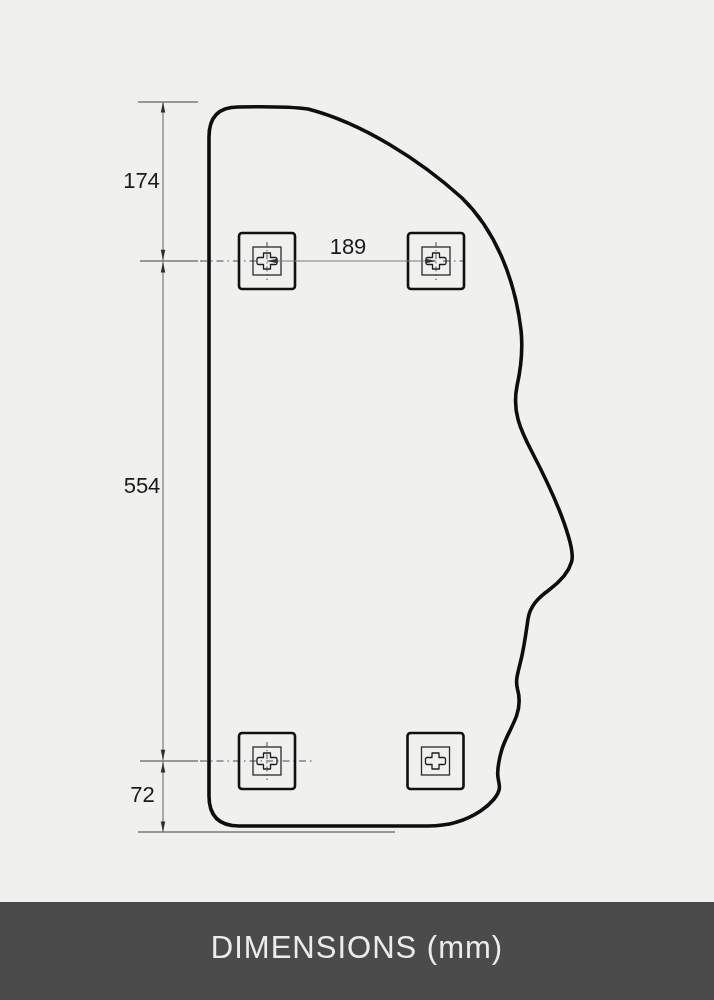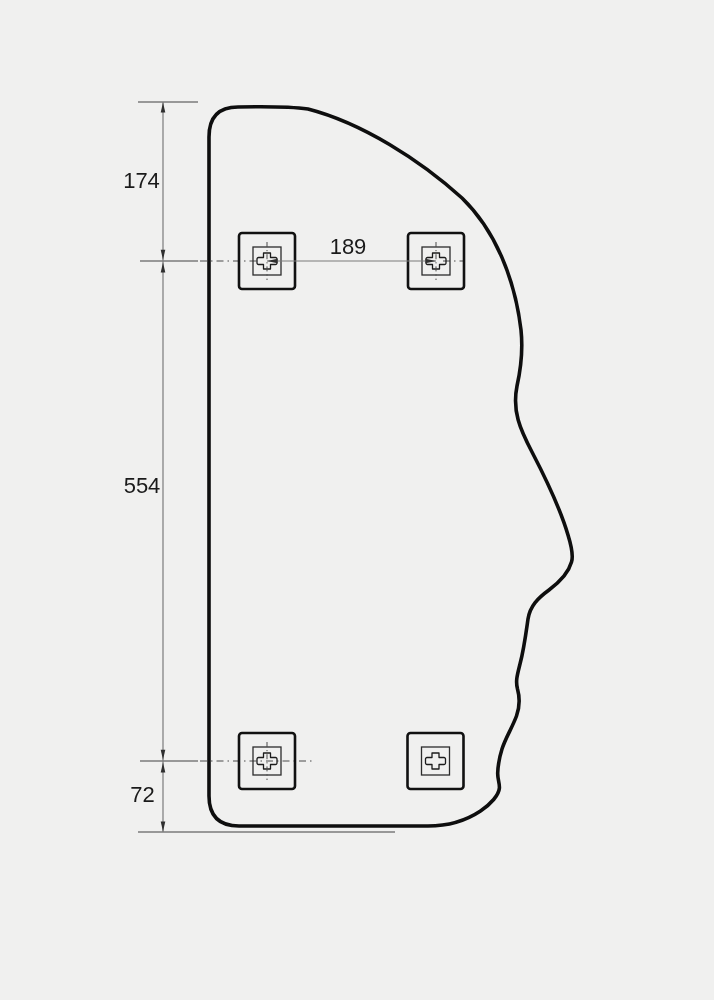--- a/index.html
+++ b/index.html
@@ -130,14 +130,17 @@
         <polygon class="arrow" points="436,261 425.5,258.7 425.5,263.3"></polygon>
       </g>
 
       <text class="dim-label" x="141.5" y="188" text-anchor="middle">174</text>
       <text class="dim-label" x="142" y="493" text-anchor="middle">554</text>
       <text class="dim-label" x="142.5" y="802" text-anchor="middle">72</text>
       <text class="dim-label" x="348" y="254" text-anchor="middle">189</text>
     </svg>
   </div>
 
+  <div class="footer">
+    <span class="footer-label">DIMENSIONS (mm)</span>
+  </div>
 
 </div>
 
 </body></html>

